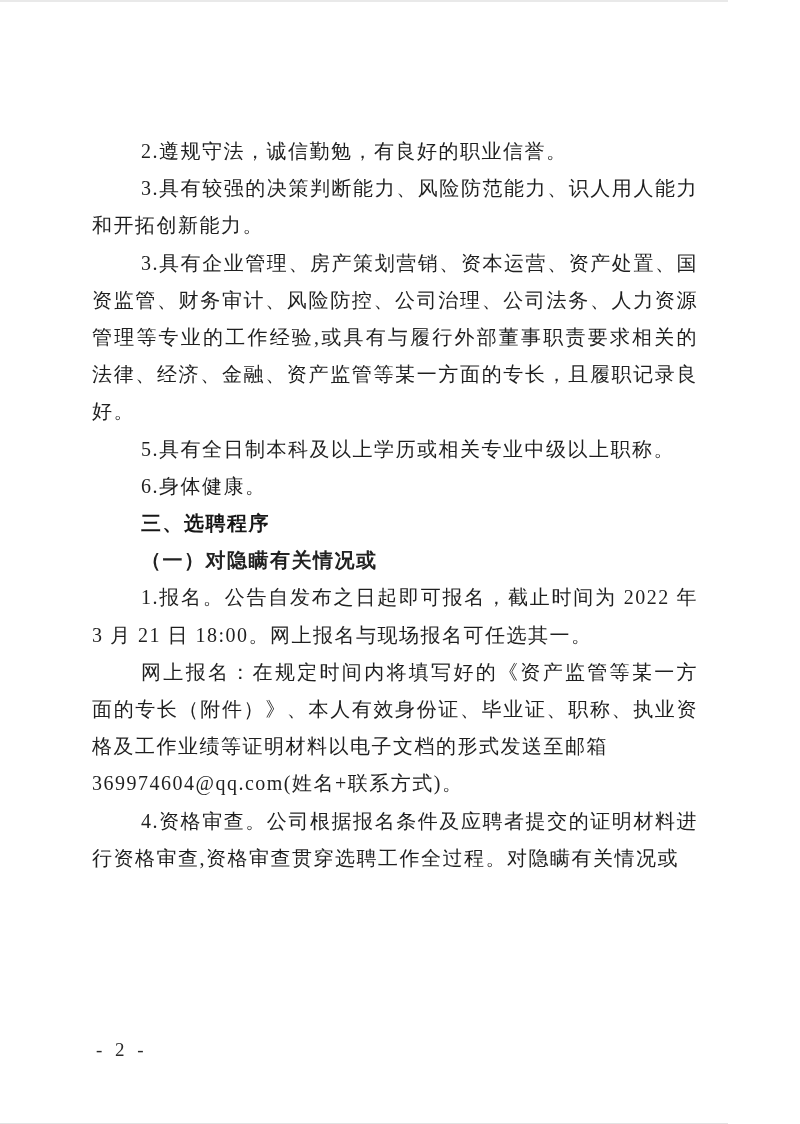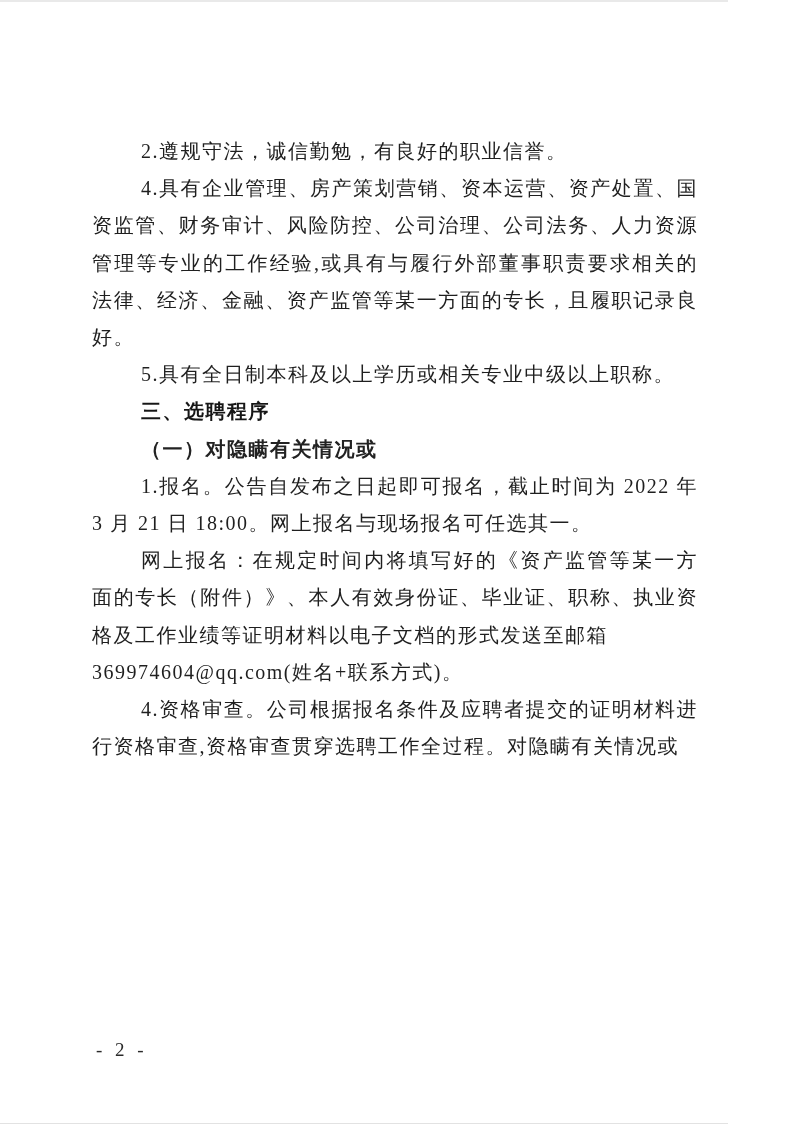--- a/index.html
+++ b/index.html
@@ -67,22 +67,24 @@
   }
 </style>
 </head>
 <body>
 
 <div class="page">
   <div class="page-edge top"></div>
 
   <main class="content">
     <p class="body-par indent">2.遵规守法，诚信勤勉，有良好的职业信誉。</p>
-    <p class="body-par indent">4.具有企业管理、房产策划营销、资本运营、资产处置、国资监管、财务审计、风险防控、公司治理、公司法务、人力资源管理等专业的工作经验,或具有与履行外部董事职责要求相关的法律、经济、金融、资产监管等某一方面的专长，且履职记录良好。</p>
+    <p class="body-par indent">3.具有较强的决策判断能力、风险防范能力、识人用人能力和开拓创新能力。</p>
+    <p class="body-par indent">3.具有企业管理、房产策划营销、资本运营、资产处置、国资监管、财务审计、风险防控、公司治理、公司法务、人力资源管理等专业的工作经验,或具有与履行外部董事职责要求相关的法律、经济、金融、资产监管等某一方面的专长，且履职记录良好。</p>
     <p class="body-par indent">5.具有全日制本科及以上学历或相关专业中级以上职称。</p>
+    <p class="body-par indent">6.身体健康。</p>
 
     <h2 class="h-section indent">三、选聘程序</h2>
     <h3 class="h-subsection indent">（一）对隐瞒有关情况或</h3>
 
     <p class="body-par indent">1.报名。公告自发布之日起即可报名，截止时间为 2022 年 3 月 21 日 18:00。网上报名与现场报名可任选其一。</p>
     <p class="body-par indent">网上报名：在规定时间内将填写好的《资产监管等某一方面的专长（附件）》、本人有效身份证、毕业证、职称、执业资格及工作业绩等证明材料以电子文档的形式发送至邮箱</p>
     <p class="body-par">369974604@qq.com(姓名+联系方式)。</p>
     <p class="body-par indent">4.资格审查。公司根据报名条件及应聘者提交的证明材料进行资格审查,资格审查贯穿选聘工作全过程。对隐瞒有关情况或</p>
   </main>
 

